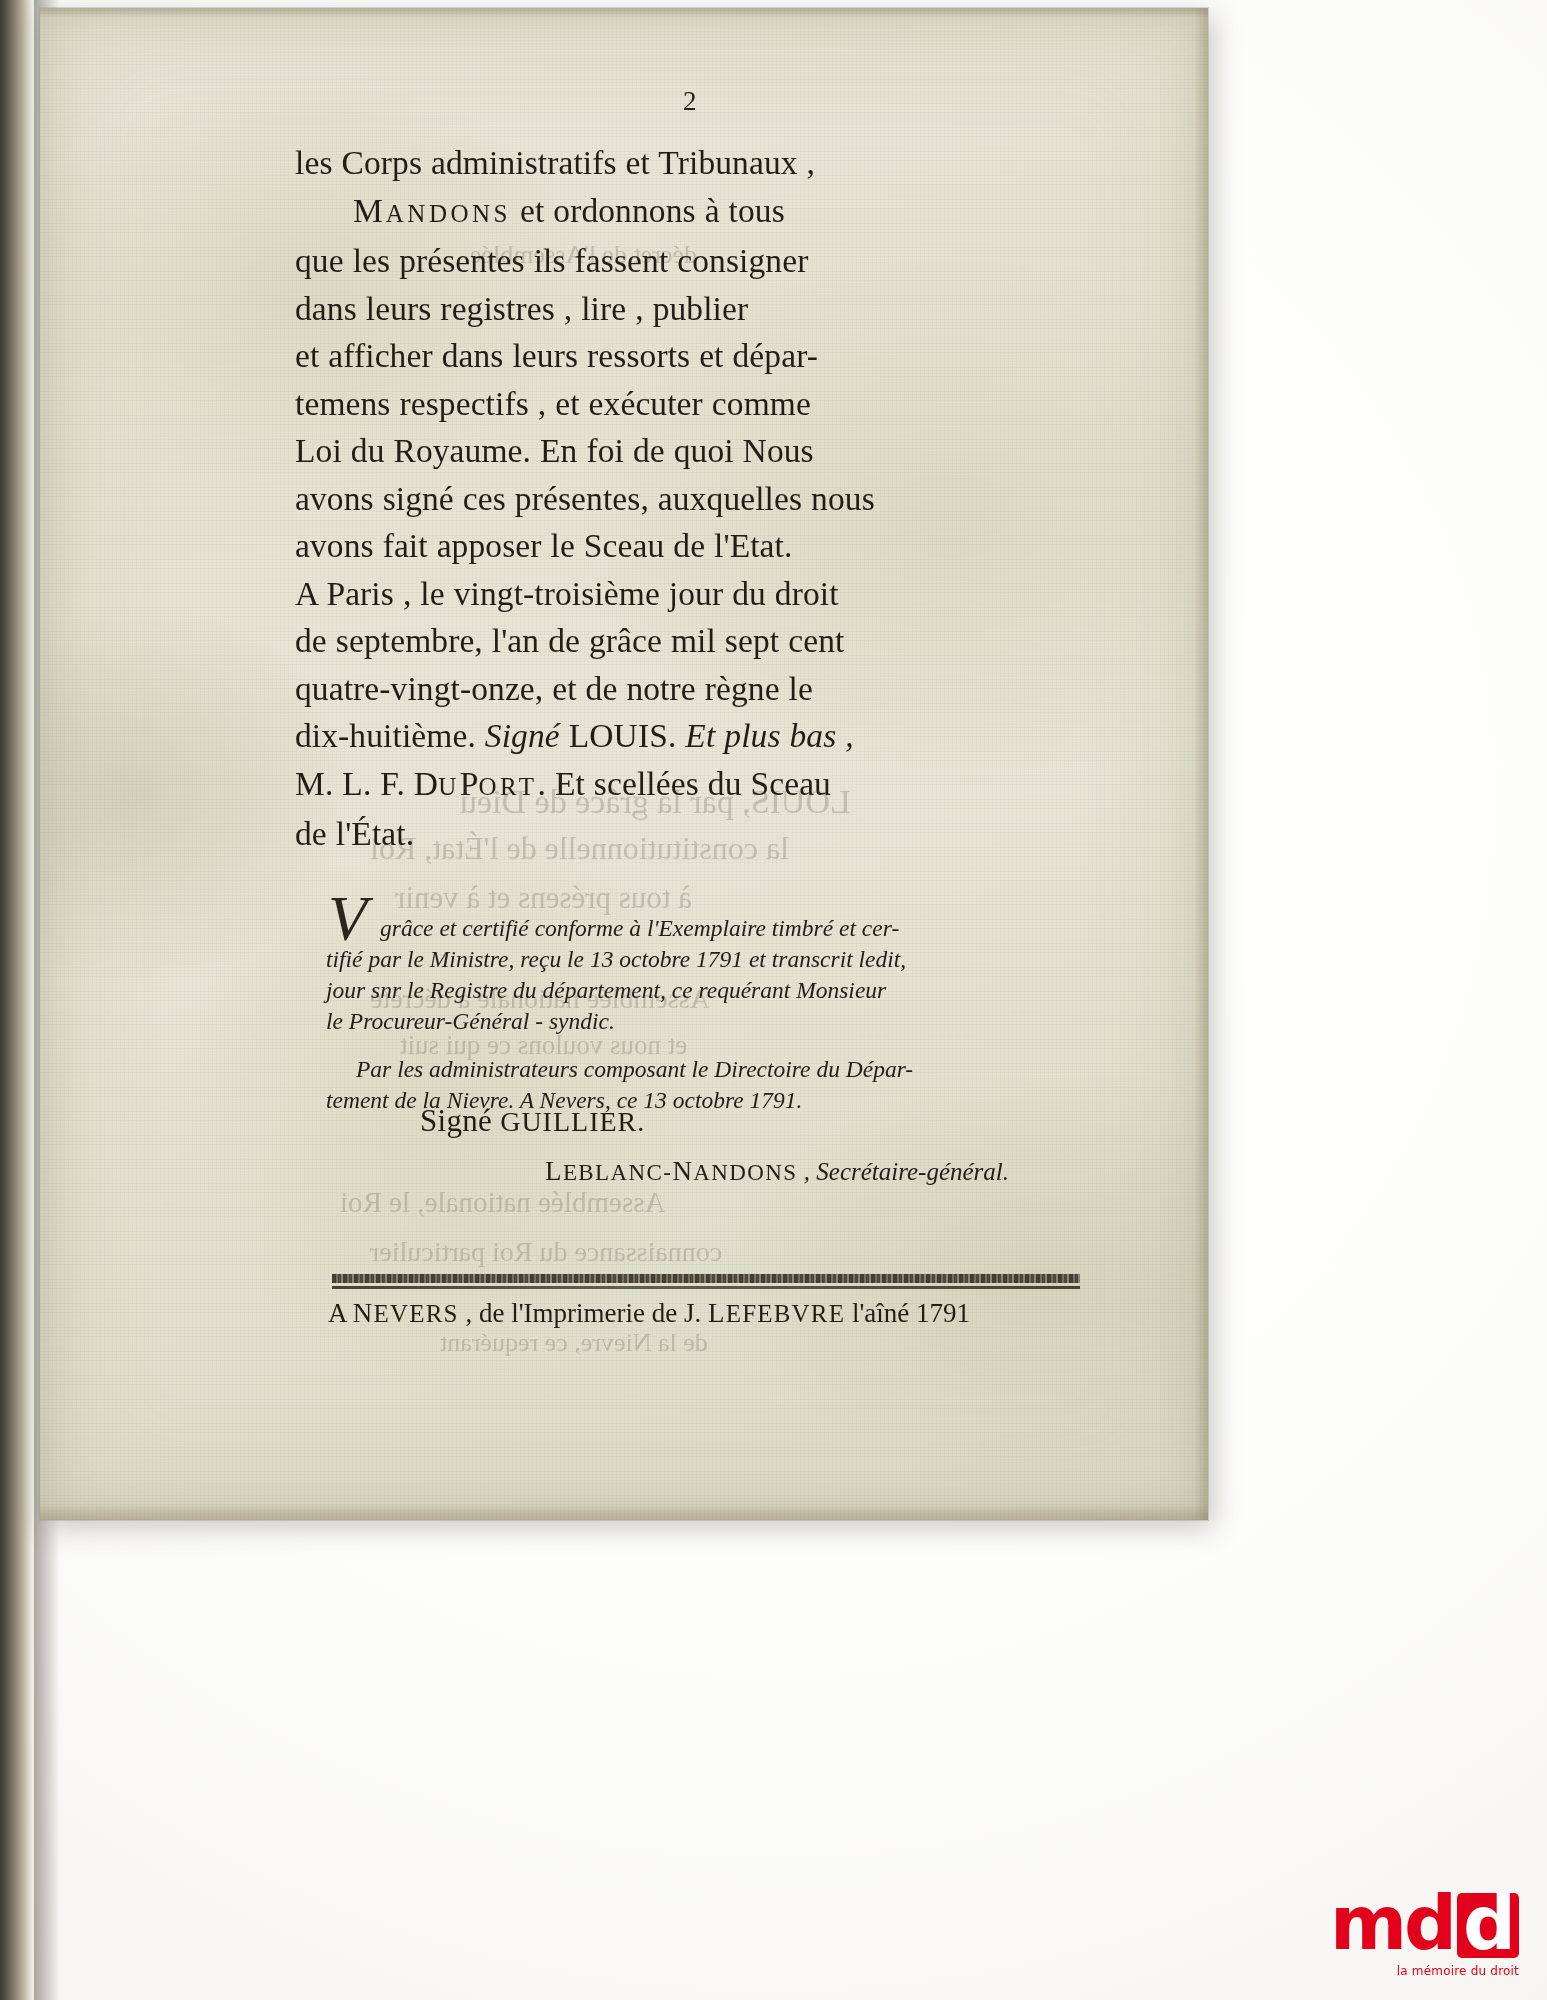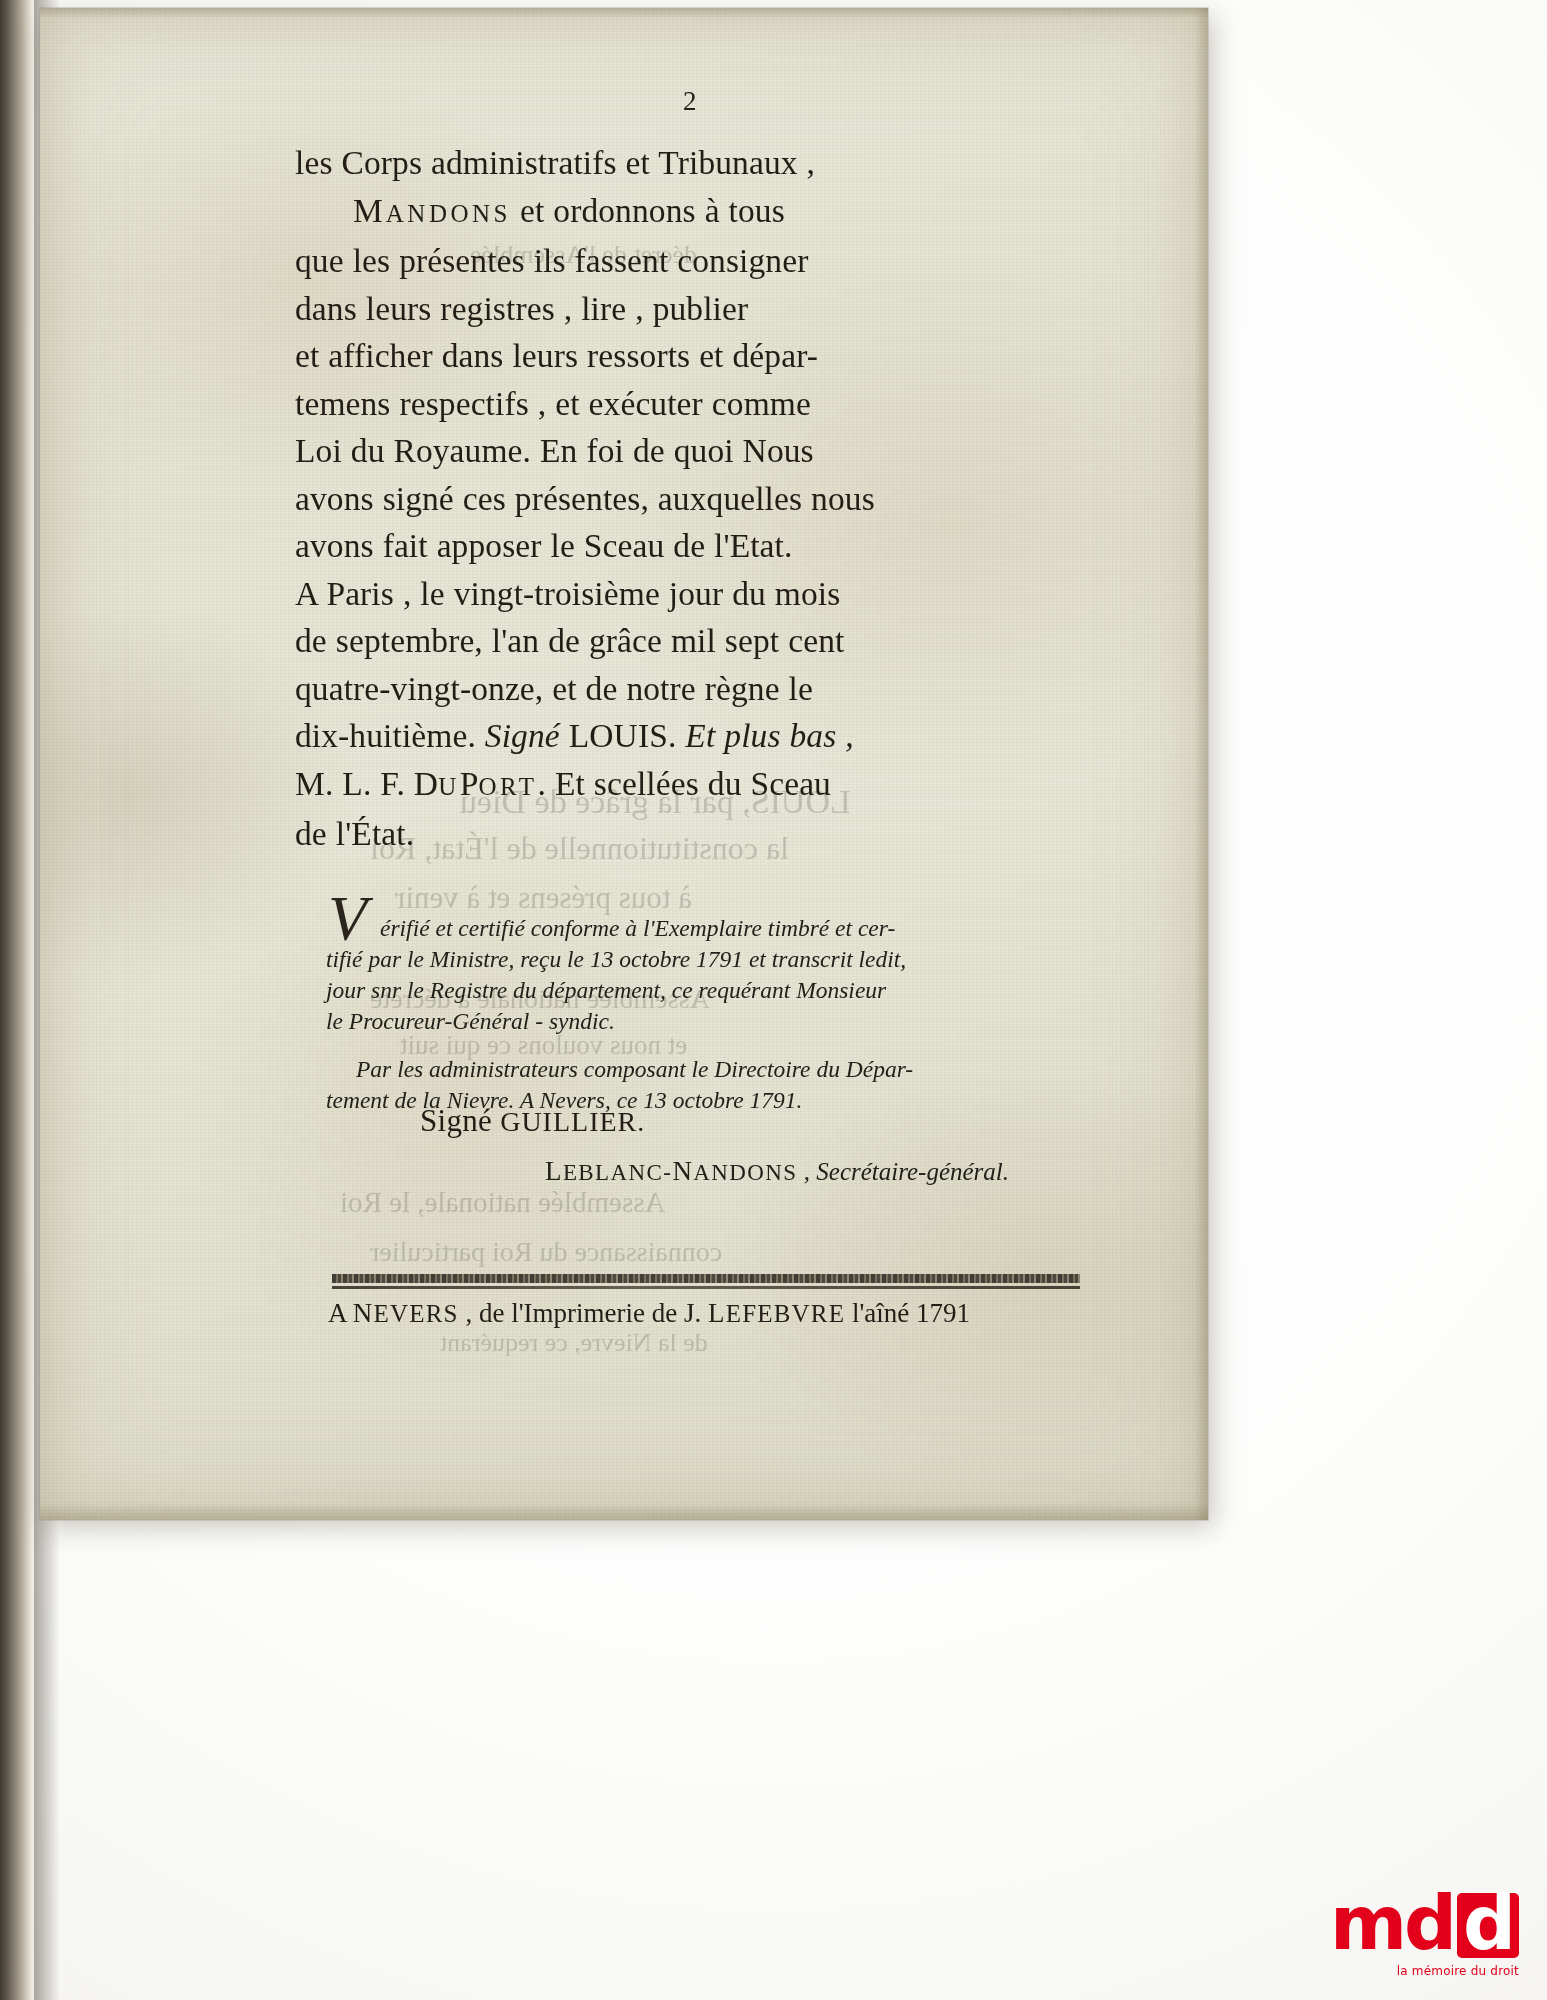--- a/index.html
+++ b/index.html
@@ -223,33 +223,33 @@
     <div class="body-par" id="body-par">
         <div class="ln"><span>les Corps administratifs et Tribunaux ,</span></div>
         <div class="ln" style="text-indent: 58px;"><span class="smallcaps sc-first">M</span><span class="smallcaps sc-rest">ANDONS</span><span> et ordonnons à tous</span></div>
         <div class="ln"><span>que les présentes ils fassent consigner</span></div>
         <div class="ln"><span>dans  leurs  registres ,   lire ,  publier</span></div>
         <div class="ln"><span>et afficher dans leurs ressorts et dépar-</span></div>
         <div class="ln"><span>temens  respectifs , et exécuter comme</span></div>
         <div class="ln"><span>Loi du Royaume. En foi de quoi  Nous</span></div>
         <div class="ln"><span>avons signé ces présentes, auxquelles nous</span></div>
         <div class="ln"><span>avons fait apposer le Sceau  de  l'Etat.</span></div>
-        <div class="ln"><span>A Paris , le vingt-troisième jour du mois</span></div>
+        <div class="ln"><span>A Paris , le vingt-troisième jour du droit</span></div>
         <div class="ln"><span>de septembre, l'an de grâce mil sept cent</span></div>
         <div class="ln"><span>quatre-vingt-onze, et de notre règne le</span></div>
         <div class="ln"><span>dix-huitième. </span><span class="ital">Signé </span><span>LOUIS. </span><span class="ital">Et plus bas ,</span></div>
         <div class="ln"><span>M. L. F. D</span><span class="smallcaps sc-rest">U</span><span>P</span><span class="smallcaps sc-rest">ORT</span><span>. Et scellées du Sceau</span></div>
         <div class="ln"><span>de l'État.</span></div>
       </div>
 
   </div>
 
   <div class="cert">
     <span class="dropV">V</span>
-    <p class="first-line">érifié et certifié conforme à l'Exemplaire timbré et cer-</p>
+    <p class="first-line">grâce et certifié conforme à l'Exemplaire timbré et cer-</p>
     <p>tifié par le Ministre, reçu le 13 octobre 1791 et transcrit ledit,</p>
     <p>jour snr le Registre du département,  ce requérant Monsieur</p>
     <p>le Procureur-Général - syndic.</p>
     <p class="para2">Par les administrateurs composant le Directoire du Dépar-</p>
     <p>tement de la Nievre. A Nevers, ce 13 octobre 1791.</p>
   </div>
 
   <div class="signed-guillier">
     <span>Signé </span><span class="nm">GUILLIER.</span>
   </div>

